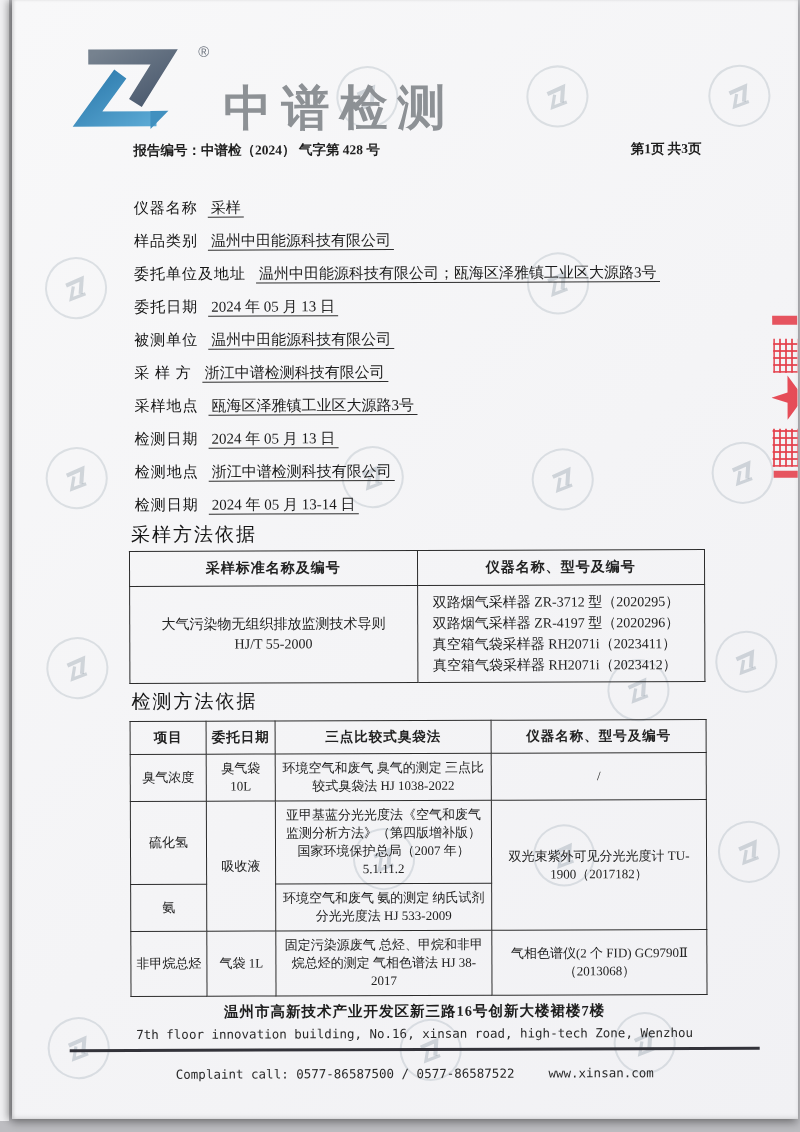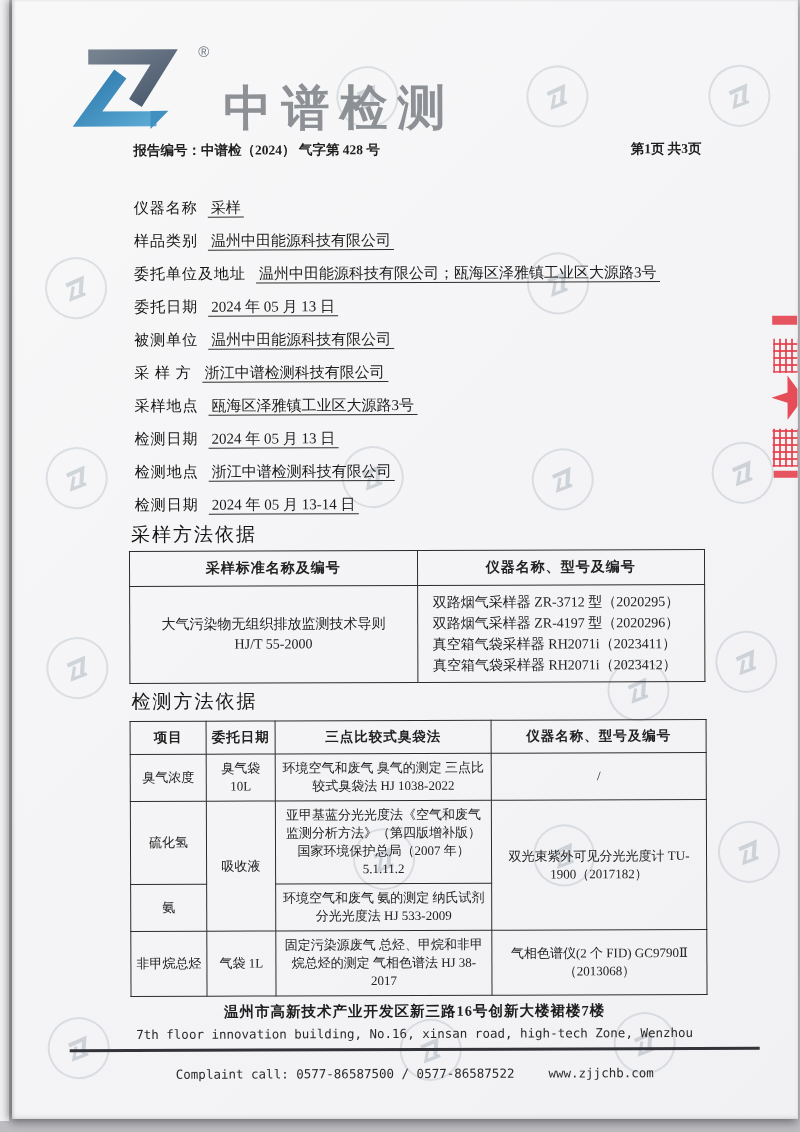--- a/index.html
+++ b/index.html
@@ -308,21 +308,21 @@
         </tr>
       </tbody>
         </table>
 
       <div class="footer">
         <div class="addr-cn">温州市高新技术产业开发区新三路16号创新大楼裙楼7楼</div>
         <div class="addr-en">7th floor innovation building, No.16, xinsan road, high-tech Zone, Wenzhou</div>
         <div class="foot-rule"></div>
         <div class="contact-line">
           <span>Complaint call: 0577-86587500 / 0577-86587522</span>
-          <span>www.zjjchb.com</span>
+          <span>www.xinsan.com</span>
         </div>
       </div>
 
       <div class="stamp">
         <div class="s-el s-bar1"></div>
         <div class="s-glyph s-g1"></div>
         <div class="s-star"></div>
         <div class="s-glyph s-g2"></div>
         <div class="s-el s-bar2"></div>
       </div>

